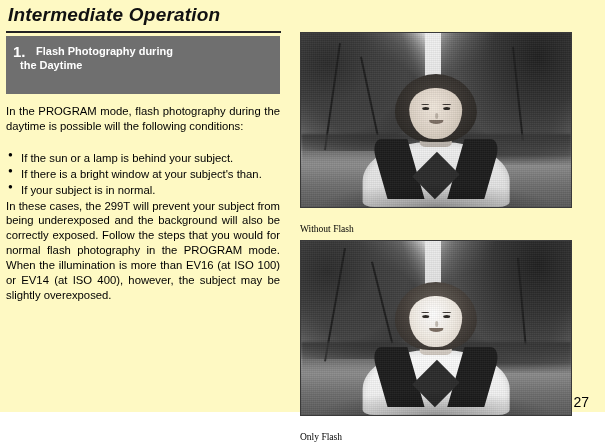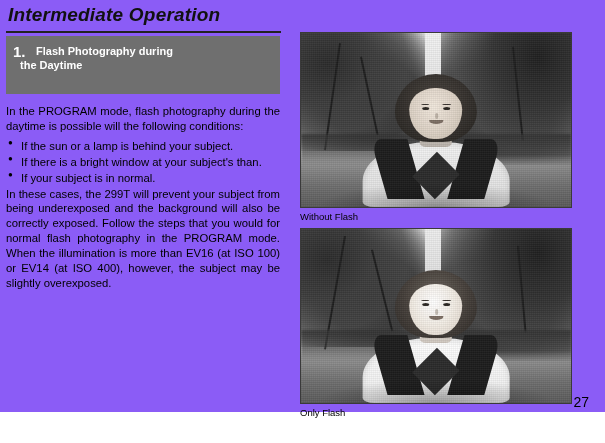--- a/index.html
+++ b/index.html
@@ -14,21 +14,21 @@
     font-family: "Liberation Sans", sans-serif;
     color: #000000;
     overflow: hidden;
   }
 
   
   #page {
     position: absolute;
     left: 0; top: 0;
     width: 605px; height: 412px;
-    background: #8b5cf6;
+    background: #fef9c3;
   }
 
   
   #chapter-title {
     position: absolute;
     left: 8px;
     top: 4px;
     font-size: 19px;
     font-style: italic;
     font-weight: bold;
@@ -89,21 +89,21 @@
     font-size: 11.3px;
     line-height: 1.32;
     text-align: justify;
     color: #000;
   }
   #body-text p {
     margin: 0 0 0 0;
   }
   #bullets {
     list-style: none;
-    margin: 5px 0 1px 0;
+    margin: 17px 0 1px 0;
     padding: 0;
   }
   #bullets li {
     position: relative;
     padding-left: 15px;
     margin: 0 0 1px 0;
     font-size: 11.3px;
     line-height: 1.32;
   }
   #bullets li::before {
@@ -126,23 +126,24 @@
     width: 272px;
     height: 176px;
     position: relative;
     overflow: hidden;
     background: #8d8d8d;
     border: 1px solid #3a3a3a;
     box-sizing: border-box;
   }
   .caption {
     font-size: 9.5px;
-    margin-top: 3px;
+    margin-top: 16px;
     margin-bottom: 6px;
     color: #000;
+    font-family: Liberation Serif, serif;
   }
 
   
   .sky {
     position: absolute; left: 0; top: 0; width: 100%; height: 100%;
     background:
       linear-gradient(to bottom, #f2f2f2 0%, #e3e3e3 35%, #cfcfcf 62%, #b5b5b5 100%);
   }
   .foliage-l {
     position: absolute; left: -6%; top: -4%; width: 52%; height: 72%;

